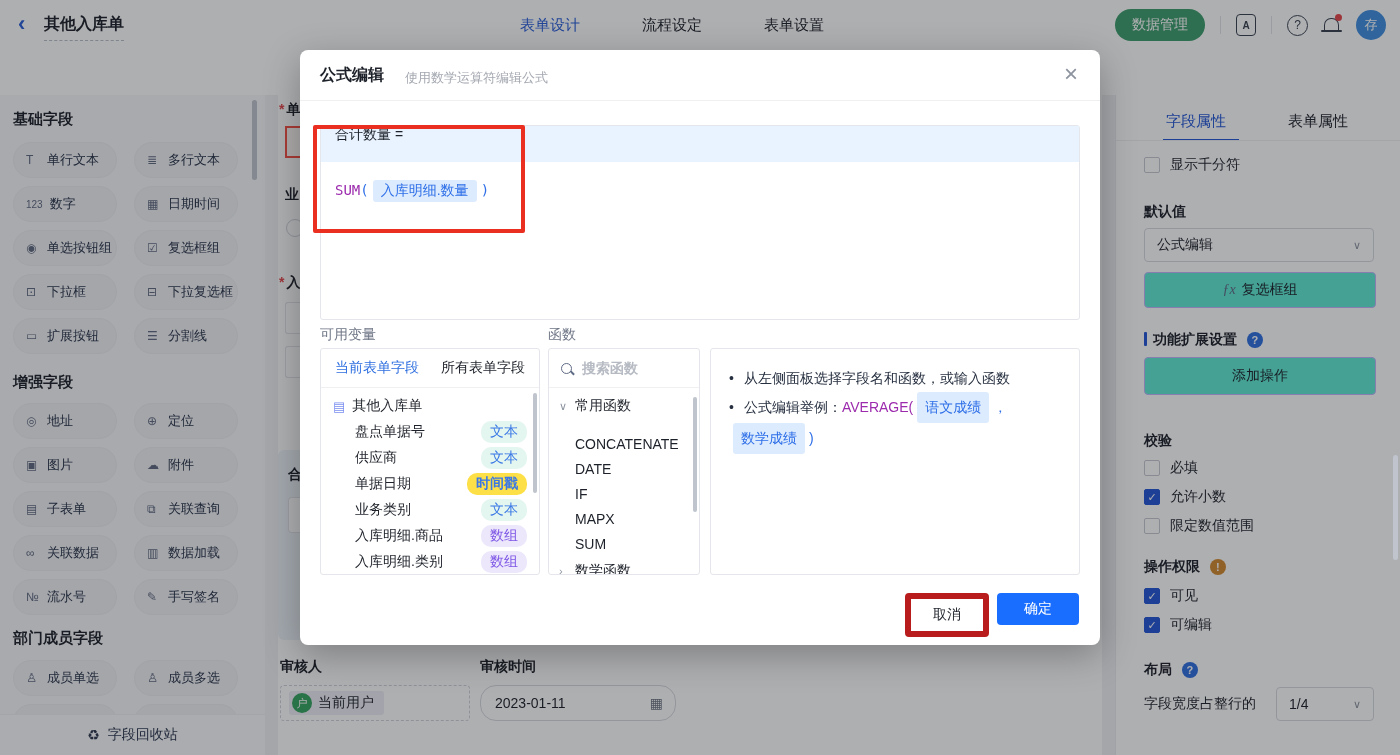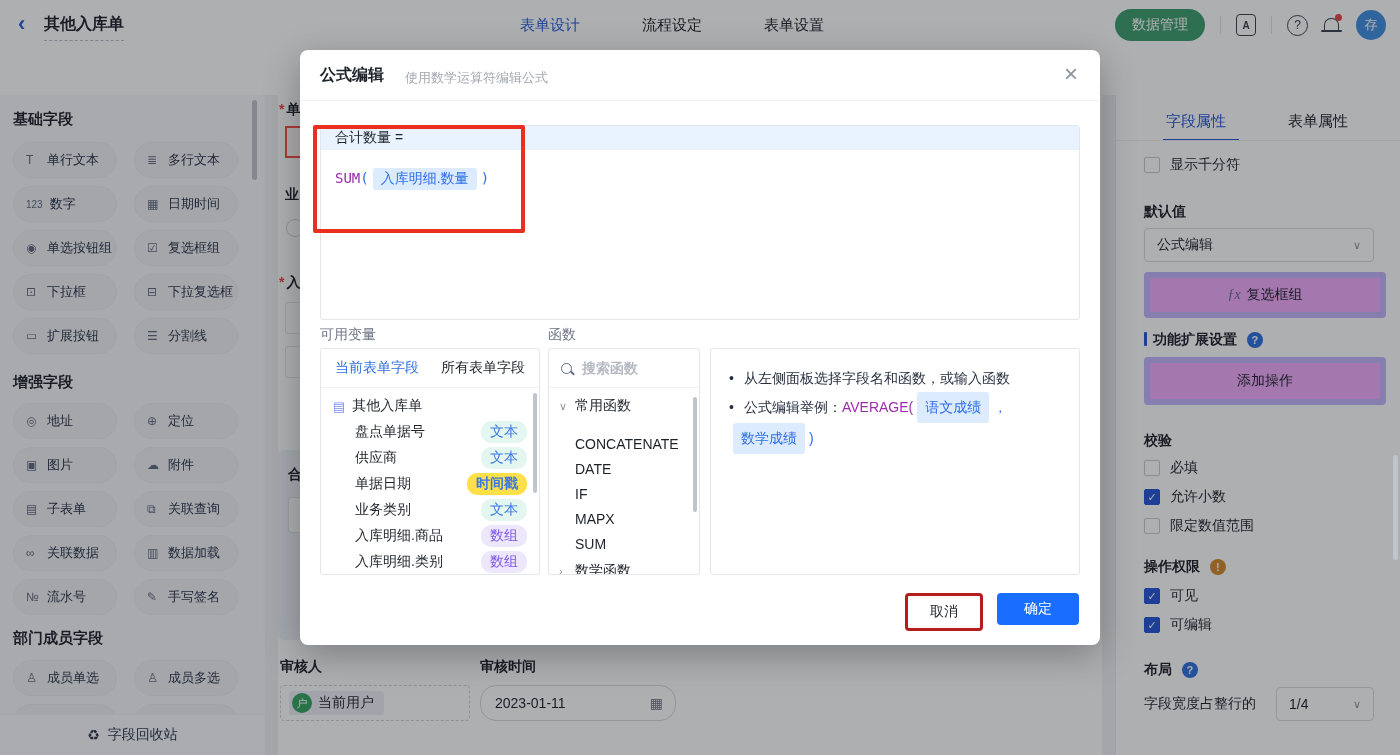--- a/index.html
+++ b/index.html
@@ -58,35 +58,35 @@
   .rp-tab.active{color:#2457d6;}
   .rp-underline{height:2px;background:#2457d6;}
   .rp-divider{left:0;width:285px;height:1px;background:#eef0f2;}
   .cb{width:16px;height:16px;border:1px solid #c6cad1;border-radius:2px;background:#fff;box-sizing:border-box;display:inline-flex;align-items:center;justify-content:center;cursor:pointer;}
   .cb.on{background:#2457d6;border-color:#2457d6;}
   .cb.on::after{content:"✓";color:#fff;font-size:11px;font-weight:bold;}
   .cb-row{display:flex;align-items:center;gap:10px;}
   .rp-bold{font-weight:bold;font-size:14px;}
   .rp-select{border:1px solid #d6d9de;border-radius:4px;background:#fff;display:flex;align-items:center;justify-content:space-between;padding:0 12px;box-sizing:border-box;cursor:pointer;}
   .chev{color:#8d939e;font-size:11px;}
-  .rp-btn{border:6px solid #c4b5fd;border-radius:4px;background:#f0abfc;display:flex;align-items:center;justify-content:center;gap:6px;font-size:14px;cursor:pointer;}
+  .rp-btn{border:1px solid #c4b5fd;border-radius:4px;background:#5eead4;display:flex;align-items:center;justify-content:center;gap:6px;font-size:14px;cursor:pointer;}
   .blue-bar{display:inline-block;width:3px;height:14px;background:#2457d6;border-radius:1px;margin-right:6px;vertical-align:-2px;}
   .q-ic{display:inline-flex;align-items:center;justify-content:center;width:16px;height:16px;border-radius:50%;font-size:11px;color:#fff;background:#2f6fe0;}
   .warn-ic{display:inline-flex;align-items:center;justify-content:center;width:16px;height:16px;border-radius:50%;font-size:11px;color:#fff;background:#d48a2f;font-weight:bold;}
   .fx{font-style:italic;color:#5f6b85;font-family:"Liberation Serif","DejaVu Serif",serif;}
   
   .dim{left:0;top:0;width:1400px;height:755px;background:rgba(17,20,26,0.34);z-index:40;}
   
   .modal{left:300px;top:50px;width:800px;height:595px;background:#fff;border-radius:8px;box-shadow:0 10px 36px rgba(0,0,0,.28);z-index:50;}
   .m-title{left:20px;top:15px;font-size:16px;font-weight:bold;}
   .m-sub{left:105px;top:19px;font-size:13px;color:#a4a8b0;}
   .m-close{right:22px;top:10px;font-size:24px;color:#8d939e;cursor:pointer;}
   .m-divider{left:0;top:50px;width:800px;height:1px;background:#eef0f2;}
   .editor{left:20px;top:75px;width:760px;height:195px;border:1px solid #e4e6eb;border-radius:3px;box-sizing:border-box;}
-  .editor-hd{height:24px;background:#e8f3ff;display:flex;align-items:center;padding-left:14px;font-size:14px;}
+  .editor-hd{height:36px;background:#e8f3ff;display:flex;align-items:flex-start;padding-left:14px;font-size:14px;}
   .editor-body{padding:18px 14px;font-family:"DejaVu Sans Mono","Liberation Mono",monospace;font-size:14px;}
   .f-func{color:#9c2bad;}
   .f-paren{color:#2e6fe8;}
   .chip{display:inline-block;background:#dcebfd;color:#2e6fe8;border-radius:3px;padding:2px 8px;margin:0 4px;font-family:"Liberation Sans","DejaVu Sans",sans-serif;cursor:pointer;}
   .m-label{font-size:14px;color:#6f7686;}
   .panel{border:1px solid #e4e6eb;border-radius:3px;box-sizing:border-box;background:#fff;overflow:hidden;}
   .vp-tabs{height:38px;border-bottom:1px solid #eef0f2;display:flex;align-items:center;justify-content:space-between;padding:0 14px;}
   .vp-tab{font-size:14px;cursor:pointer;}
   .vp-tab.active{color:#2f6fe0;}
   .tree-node{display:flex;align-items:center;gap:7px;font-size:14px;}
@@ -99,21 +99,21 @@
   .srch{height:38px;border-bottom:1px solid #eef0f2;display:flex;align-items:center;gap:8px;padding:0 12px;}
   .lens{position:relative;width:9px;height:9px;border:1.5px solid #5f6b85;border-radius:50%;display:inline-block;}
   .lens::after{content:"";position:absolute;width:5px;height:1.5px;background:#5f6b85;transform:rotate(45deg);right:-4px;bottom:-1px;}
   .srch input{border:none;outline:none;width:100px;font-size:14px;color:#be185d;font-family:inherit;font-weight:bold;}
   .srch input::placeholder{color:#b6bac2;}
   .fn-group{display:flex;align-items:center;gap:6px;font-size:14px;cursor:pointer;}
   .fn-chev{color:#8d939e;font-size:11px;width:10px;}
   .fn-item{font-size:14px;padding-left:26px;cursor:pointer;}
   .tips{padding:16px 18px;font-size:14px;color:#273040;line-height:27px;}
   .bullet{color:#273040;margin-right:10px;}
-  .btn-cancel{border:3px solid #b91c1c;background:#fff;border-radius:4px;width:72px;height:32px;display:flex;align-items:center;justify-content:center;font-size:14px;cursor:pointer;}
+  .btn-cancel{border:6px solid #b91c1c;background:#fff;border-radius:4px;width:72px;height:32px;display:flex;align-items:center;justify-content:center;font-size:14px;cursor:pointer;}
   .btn-ok{background:#1a6eff;color:#fff;border-radius:4px;width:82px;height:32px;display:flex;align-items:center;justify-content:center;font-size:14px;cursor:pointer;}
   
   .annot{left:313px;top:125px;width:204px;height:100px;border:4px solid #ea2e1f;border-radius:2px;z-index:60;pointer-events:none;}
 </style>
 </head>
 <body>
 
 <div class="page">
 
   <div class="abs hdr">

